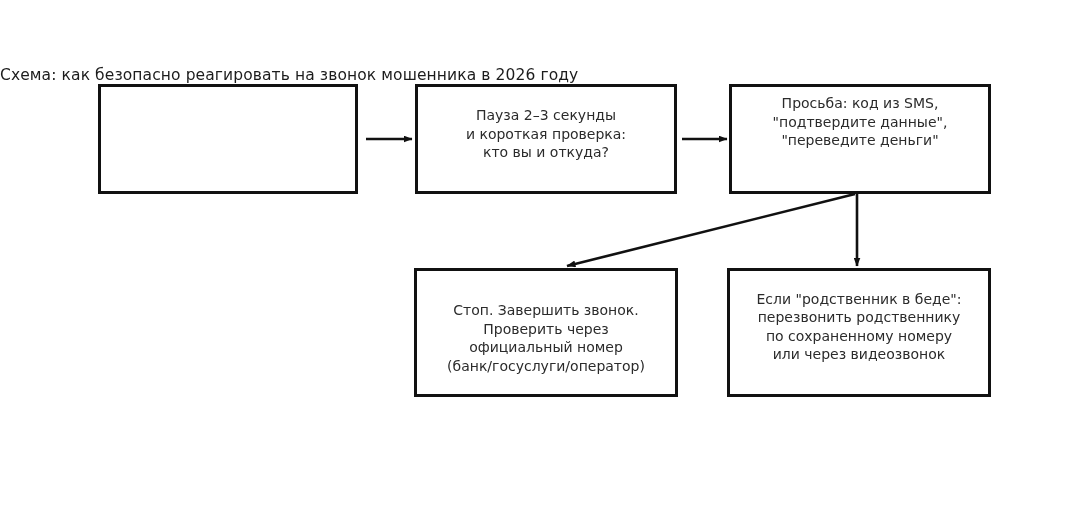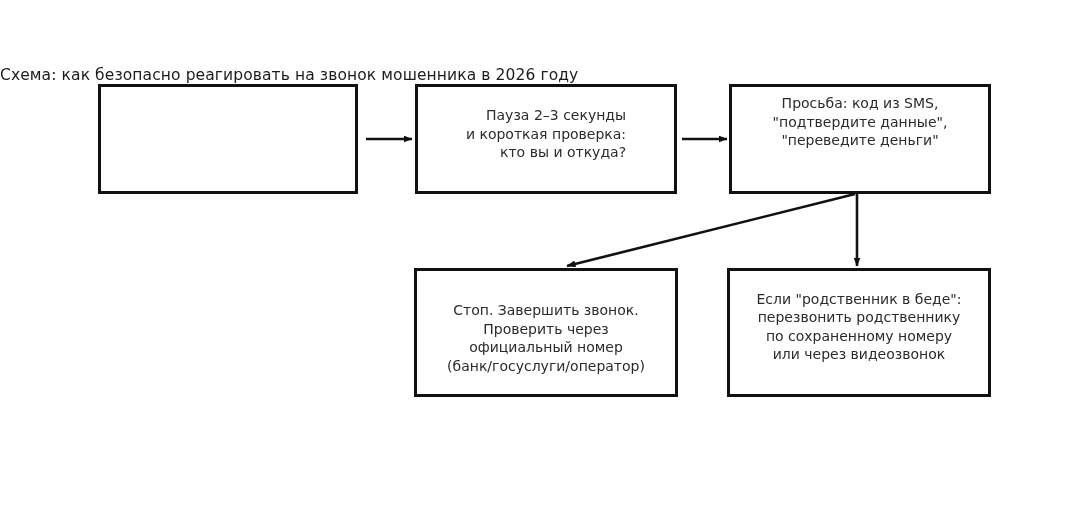--- a/index.html
+++ b/index.html
@@ -51,21 +51,21 @@
   }
   
   #node-incoming-call   { left: 99px;  top: 85px;  width: 258px; height: 108px; }
   #node-pause-check     { left: 416px; top: 85px;  width: 260px; height: 108px; }
   #node-scam-request    { left: 730px; top: 85px;  width: 260px; height: 84px; }
   #node-stop-verify     { left: 415px; top: 269px; width: 262px; height: 127px; }
   #node-relative-check  { left: 728px; top: 269px; width: 262px; height: 127px; }
 
   
   #node-incoming-call  .node-label { transform: translateY(-4px); }
-  #node-pause-check    .node-label { transform: translateY(-5px); text-align: right; }
+  #node-pause-check    .node-label { transform: translateY(-5px); }
   #node-scam-request   .node-label { transform: translateY(-5px); }
   #node-stop-verify    .node-label { transform: translateY(-6px); margin-top: 23px; }
   #node-relative-check .node-label { transform: translateY(-6px); }
 </style>
 </head>
 <body>
 
 <div id="canvas">
 
   <div class="diagram-title">Схема: как безопасно реагировать на звонок мошенника в 2026 году</div>

